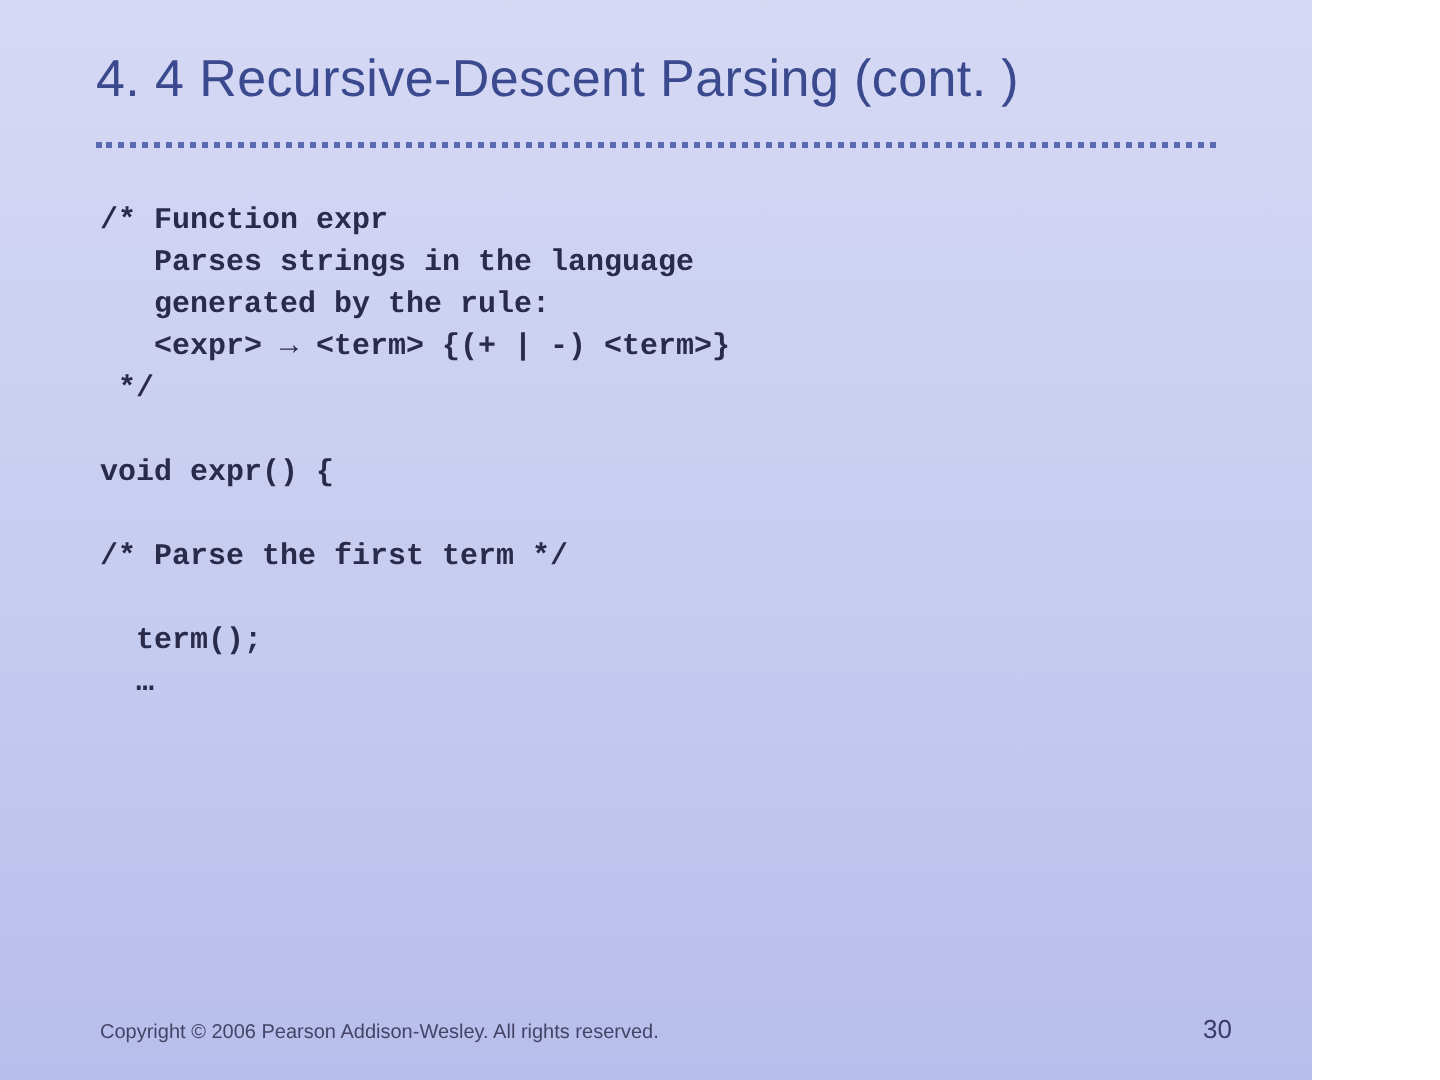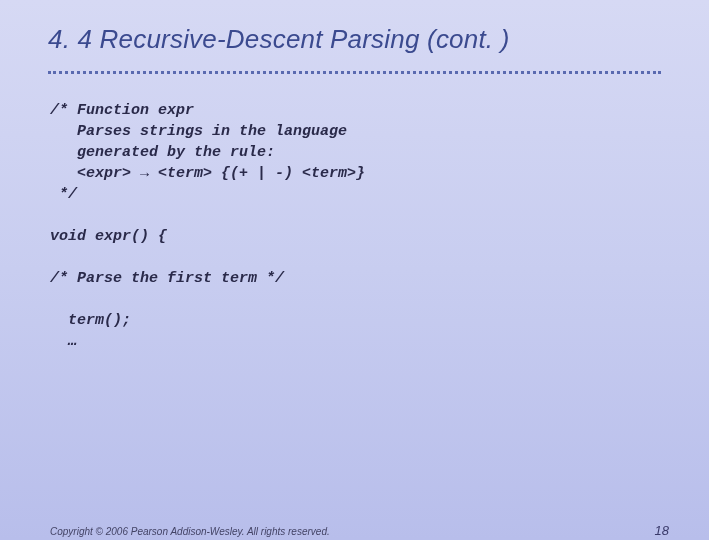--- a/index.html
+++ b/index.html
@@ -4,26 +4,25 @@
 <style>
   html, body {
     margin: 0;
     padding: 0;
     width: 720px;
     height: 540px;
     overflow: hidden;
     font-family: Verdana, Geneva, sans-serif;
   }
   .slide {
-    width: 709px;
+    width: 656px;
     height: 540px;
     background: linear-gradient(180deg, #d6d9f4 0%, #c8cdf0 50%, #b8beeb 100%);
     box-sizing: border-box;
     position: relative;
-    font-style: italic;
   }
   .title {
     color: #3b4a8f;
     font-size: 26px;
     font-weight: 400;
     padding: 24px 0 8px 48px;
     letter-spacing: 0.2px;
   }
   .rule {
     margin: 8px 48px 0 48px;
@@ -35,21 +34,21 @@
     font-family: "Courier New", Courier, monospace;
     font-size: 15px;
     font-weight: bold;
     color: #2a2a4a;
     white-space: pre;
     padding: 26px 0 0 50px;
     line-height: 1.4;
   }
   .footer {
     position: absolute;
-    bottom: 2px;
+    bottom: 18px;
     left: 50px;
     right: 40px;
     display: flex;
     justify-content: space-between;
     align-items: baseline;
     font-size: 10px;
     color: #444466;
   }
   .pagenum {
     font-size: 13px;
@@ -69,15 +68,15 @@
  */
 
 void expr() {
 
 /* Parse the first term */
 
   term();
   …</div>
   <div class="footer">
     <span>Copyright © 2006 Pearson Addison-Wesley. All rights reserved.</span>
-    <span class="pagenum">18</span>
+    <span class="pagenum">30</span>
   </div>
 </div>
 
 </body></html>

